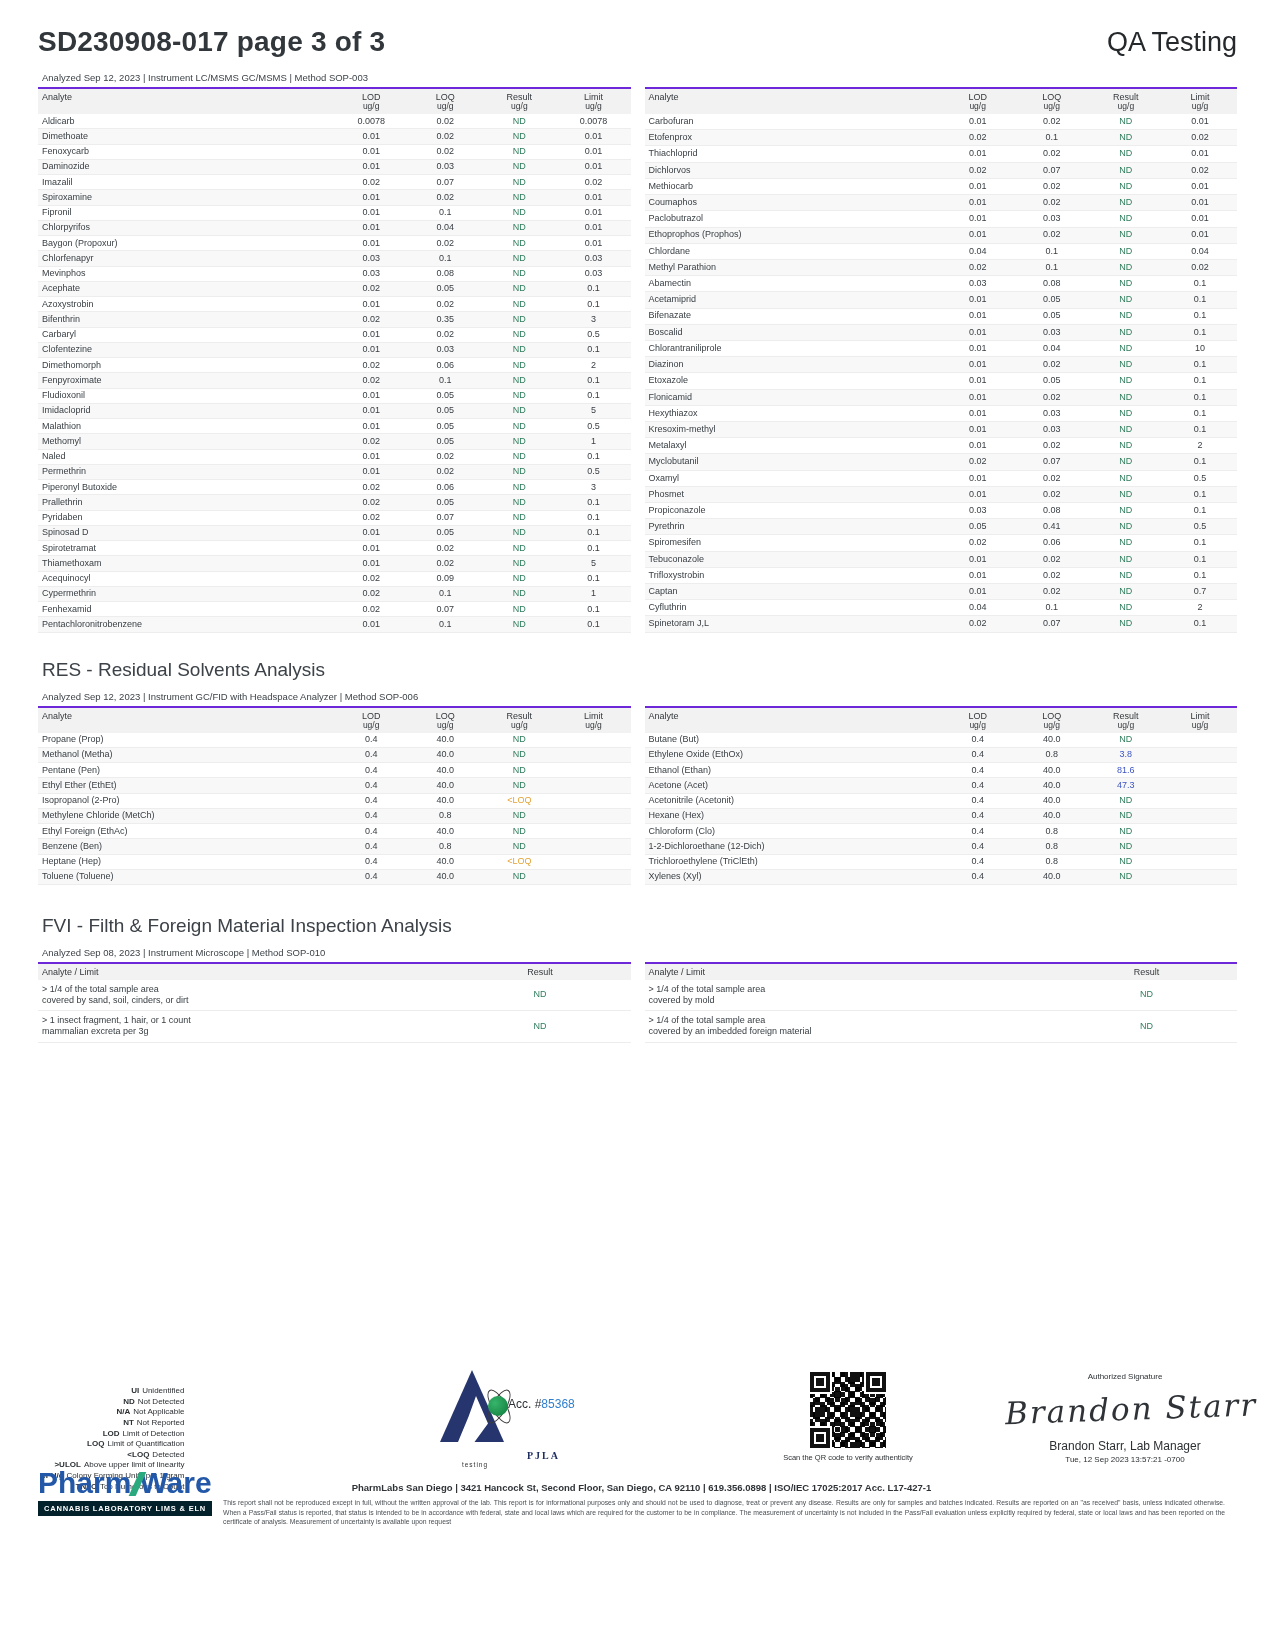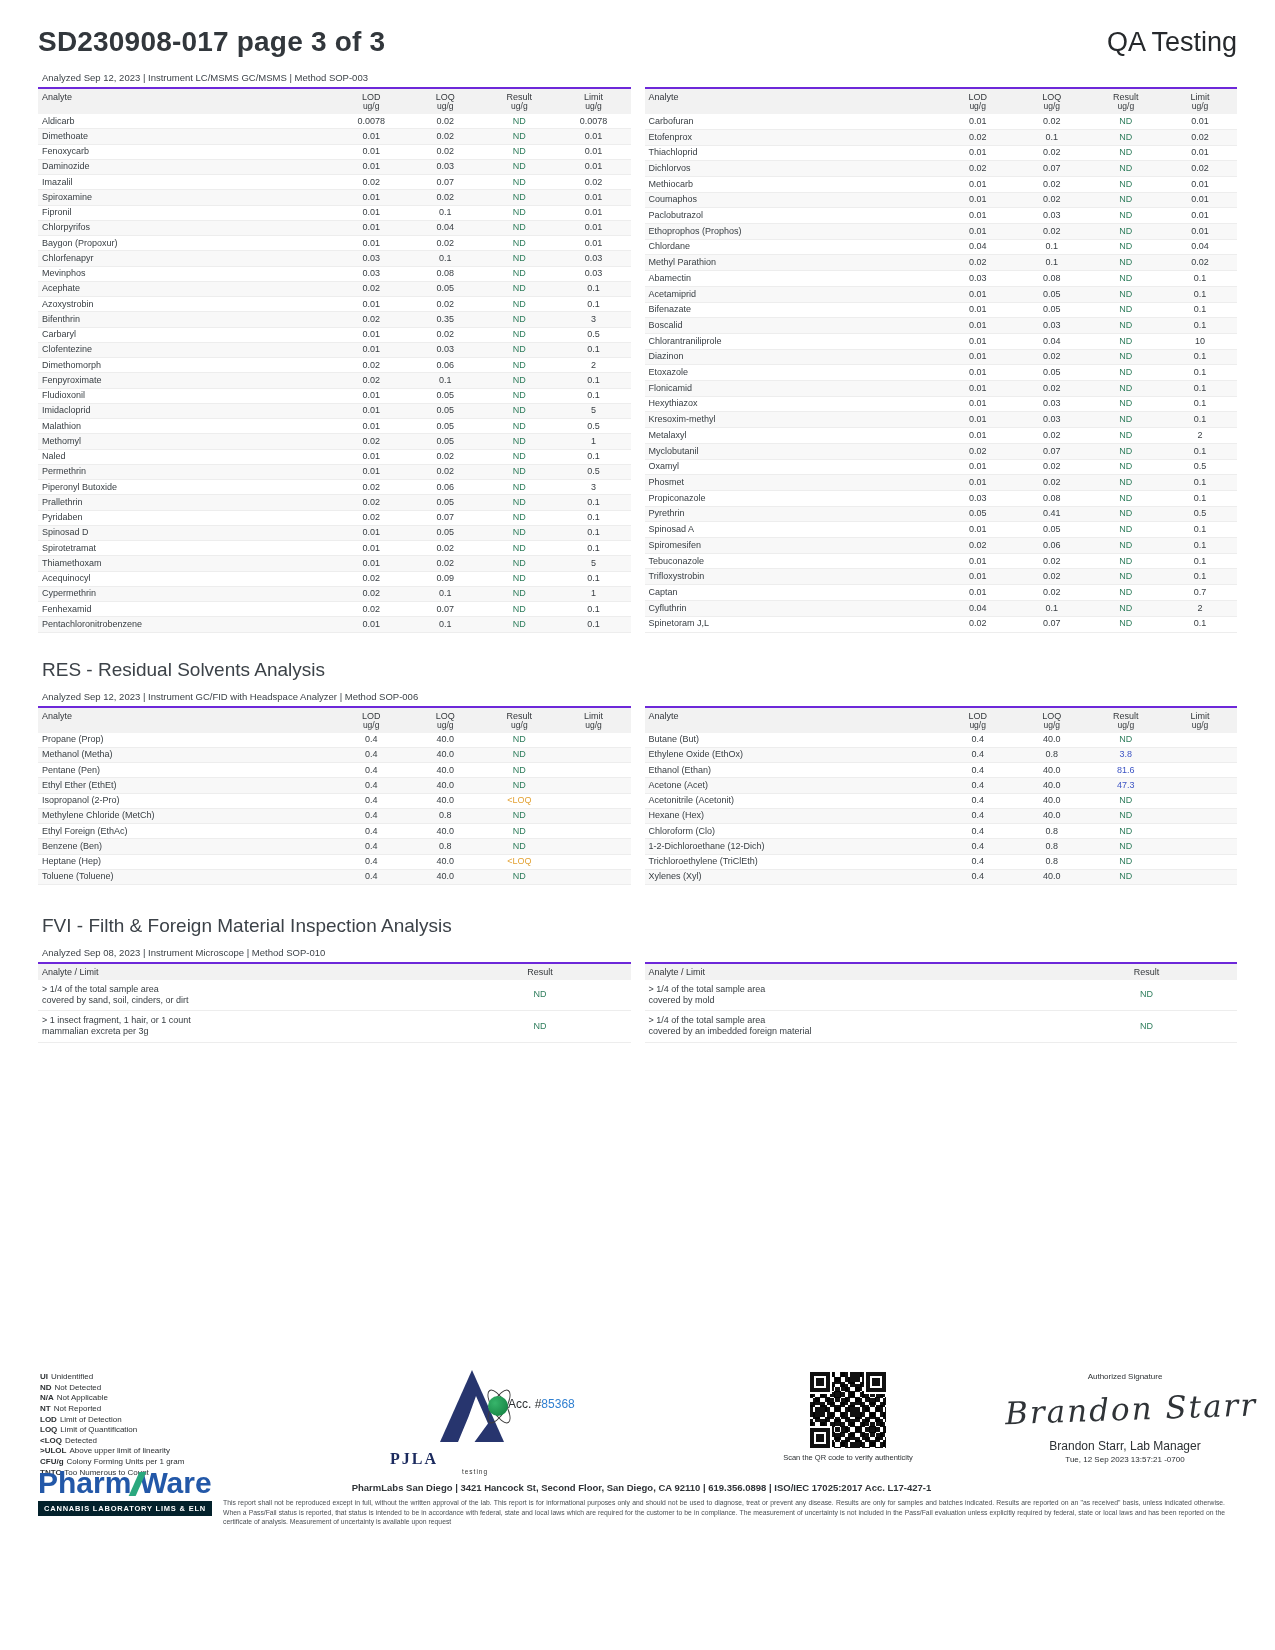--- a/index.html
+++ b/index.html
@@ -34,40 +34,40 @@
 
   
   table.fvi .f-name{width:70%;text-align:left;}
   table.fvi .f-result{width:30%;text-align:center;}
   table.fvi tbody td{padding:4px 4px;height:auto;}
   table.fvi td.col-result{text-align:center;}
   table.fvi tbody tr{background:#fff;}
 
   
   .footer{position:absolute;left:38px;right:30px;top:1368px;height:270px;}
-  .legend{position:absolute;left:2px;top:4px;font-size:8px;line-height:1.33;color:#2c3033;}
+  .legend{position:absolute;left:2px;top:18px;font-size:8px;line-height:1.33;color:#2c3033;text-align:right;}
   .legend .col-abbr{font-weight:700;margin-right:3px;}
   .legend > div{white-space:nowrap;}
 
   
   .pjla{position:absolute;left:352px;top:2px;width:170px;}
   .pjla-art{position:relative;width:78px;height:78px;margin:0 auto;}
   .pjla-tri{position:absolute;left:4px;top:0;width:64px;height:72px;background:#27356e;
             clip-path:polygon(50% 0,100% 100%,0 100%);}
   .pjla-tri-notch{position:absolute;left:22px;top:26px;width:30px;height:46px;background:#fff;
             clip-path:polygon(60% 0,100% 60%,55% 100%,0 100%,35% 45%);}
   .atom{position:absolute;right:4px;top:24px;width:24px;height:24px;}
   .atom-core{position:absolute;left:2px;top:2px;width:20px;height:20px;border-radius:50%;
              background:radial-gradient(circle at 35% 35%,#37b56b,#0f7a3c);}
   .orbit{position:absolute;left:-6px;top:5px;width:36px;height:13px;border:1px solid #3c3c3c;
          border-radius:50%;}
   .orbit.o2{transform:rotate(60deg);}
   .orbit.o3{transform:rotate(-60deg);}
-  .pjla-name{text-align:left;font-family:"Liberation Serif",serif;font-weight:700;
-             font-size:16px;letter-spacing:2px;color:#1b2a5e;margin-top:2px;}
+  .pjla-name{text-align:right;font-family:"Liberation Serif",serif;font-weight:700;
+             font-size:10px;letter-spacing:2px;color:#1b2a5e;margin-top:2px;}
   .pjla-sub{text-align:center;font-size:6.5px;letter-spacing:1px;color:#333;}
   .pjla-acc{position:absolute;left:118px;top:27px;font-size:12px;color:#2c3033;white-space:nowrap;}
   .pjla-acc .num{color:#2f7fd0;}
 
   
   .qr-block{position:absolute;left:700px;top:4px;width:220px;text-align:center;}
   .qr{position:relative;width:76px;height:76px;margin:0 auto;background:
       conic-gradient(from 90deg,#111 25%,#fff 0 50%,#111 0 75%,#fff 0) 0 0/10px 10px,
       conic-gradient(#111 25%,#fff 0 50%,#111 0 75%,#fff 0) 3px 5px/14px 14px;
       background-blend-mode:multiply;background-color:#fff;}
@@ -551,27 +551,20 @@
                 <td class="col-loq">0.08</td>
                 <td class="col-result res-nd">ND</td>
                 <td class="col-limit">0.1</td>
               </tr>
               <tr>
                 <td class="col-name">Pyrethrin</td>
                 <td class="col-lod">0.05</td>
                 <td class="col-loq">0.41</td>
                 <td class="col-result res-nd">ND</td>
                 <td class="col-limit">0.5</td>
-              </tr>
-              <tr>
-                <td class="col-name">Spinosad A</td>
-                <td class="col-lod">0.01</td>
-                <td class="col-loq">0.05</td>
-                <td class="col-result res-nd">ND</td>
-                <td class="col-limit">0.1</td>
               </tr>
               <tr>
                 <td class="col-name">Spiromesifen</td>
                 <td class="col-lod">0.02</td>
                 <td class="col-loq">0.06</td>
                 <td class="col-result res-nd">ND</td>
                 <td class="col-limit">0.1</td>
               </tr>
               <tr>
                 <td class="col-name">Tebuconazole</td>

